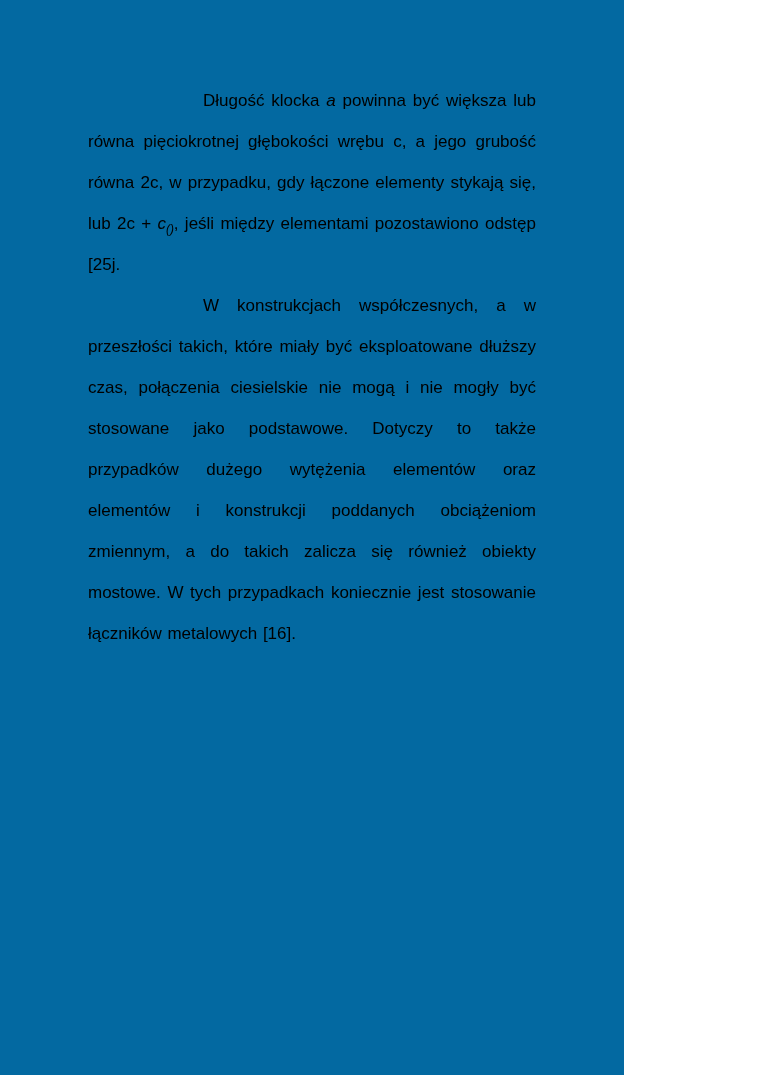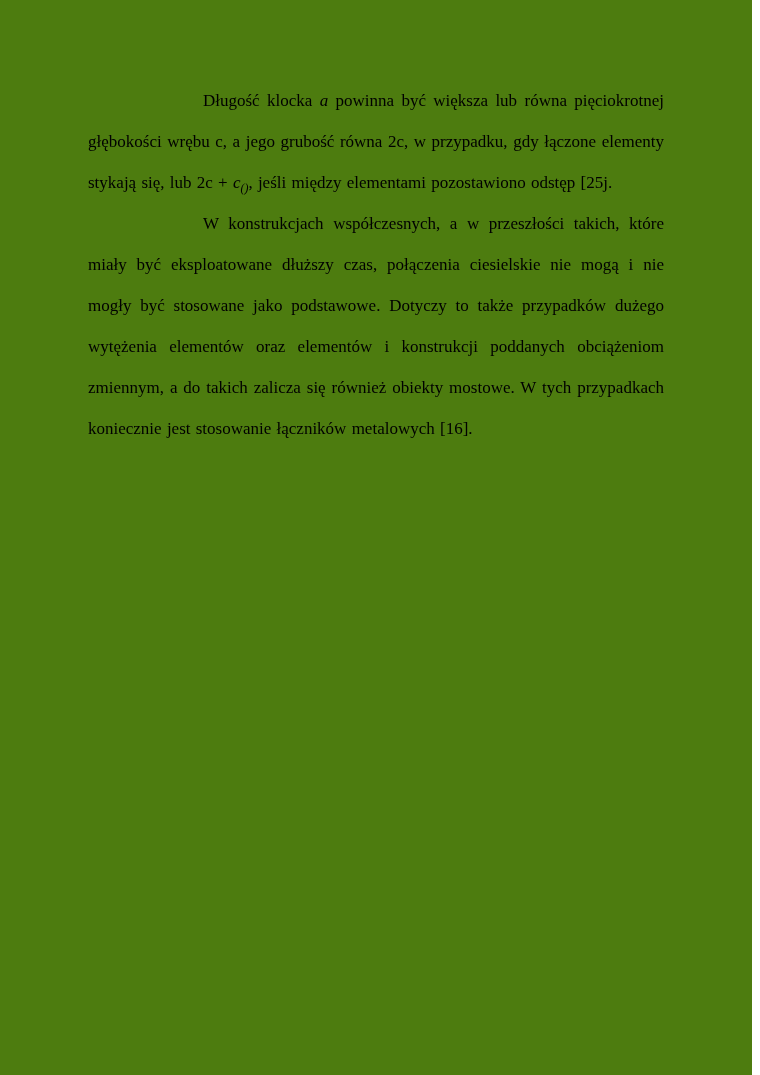--- a/index.html
+++ b/index.html
@@ -2,27 +2,27 @@
 <html><head>
   <meta charset="utf-8">
   <style>
     html, body {
       margin: 0;
       padding: 0;
       background: #ffffff;
     }
     .page {
       position: relative;
-      width: 752px;
+      width: 624px;
       height: 1075px;
       box-sizing: border-box;
-      background: #4d7c0f;
+      background: #0369a1;
       color: #000000;
       padding: 80px 88px 0 88px;
-      font-family: Liberation Serif, serif;
+      font-family: Liberation Sans, sans-serif;
       font-size: 17px;
       overflow: hidden;
     }
     .para {
       margin: 0;
       padding: 0;
       text-align: justify;
       text-indent: 115px;
       line-height: 41px;
       word-spacing: 1px;

